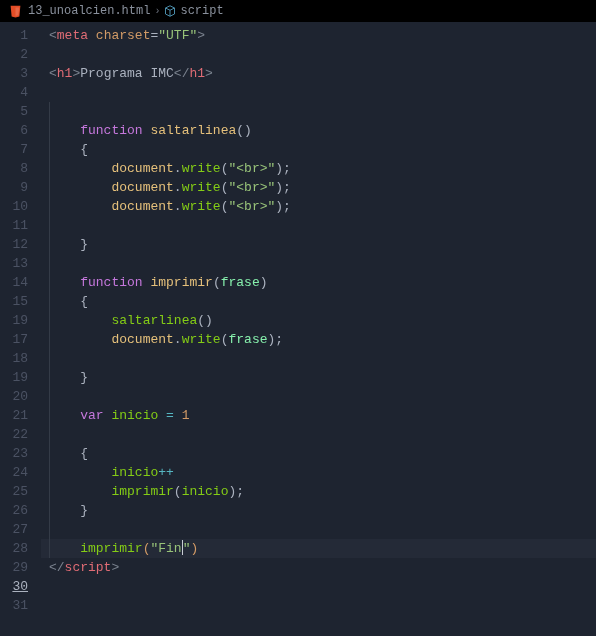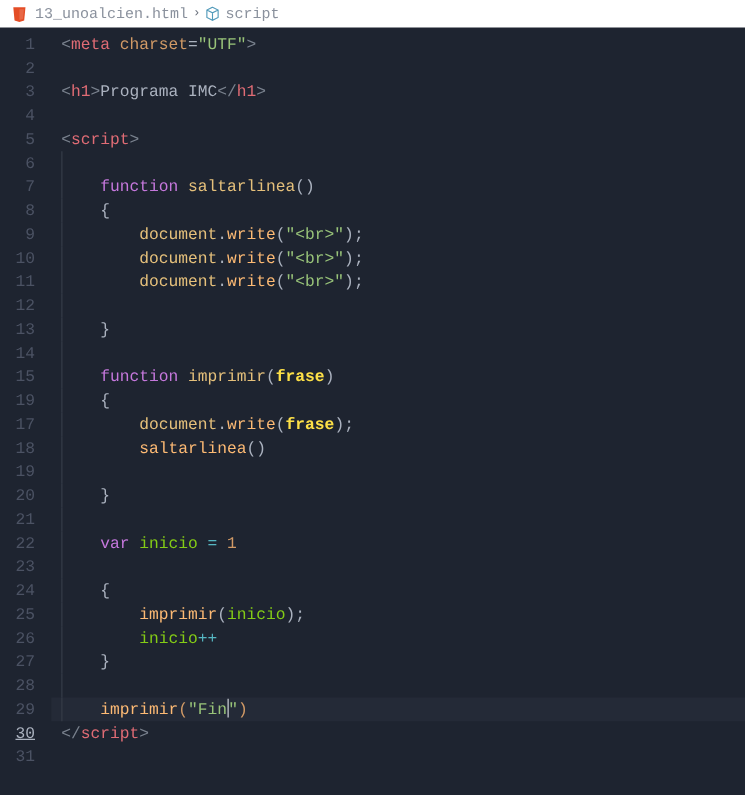--- a/index.html
+++ b/index.html
@@ -10,21 +10,21 @@
     font-size: 13px;
     width: 596px;
     height: 636px;
     overflow: hidden;
   }
   .breadcrumb {
     display: flex;
     align-items: center;
     padding: 4px 8px;
     height: 22px;
-    background: #ffffff;
+    background: #000000;
     color: #8a919d;
     font-size: 12px;
   }
   .breadcrumb .icon-html5 {
     width: 14px; height: 14px;
     margin-right: 6px;
     display: inline-flex;
     align-items: center;
     justify-content: center;
   }
@@ -79,23 +79,23 @@
     bottom: 0;
     width: 0;
     border-left: 1px solid #343b47;
   }
   .tok-punc { color: #abb2bf; }
   .tok-angle { color: #7a828e; }
   .tok-tag { color: #e06c75; }
   .tok-attr { color: #d19a66; }
   .tok-str { color: #98c379; }
   .tok-keyword { color: #c678dd; }
-  .tok-func { color: #fdba74; }
+  .tok-func { color: #84cc16; }
   .tok-funcdef { color: #e5c07b; }
-  .tok-var { color: #fde047; font-weight: bold; }
+  .tok-var { color: #86efac; }
   .tok-obj { color: #e5c07b; }
   .tok-num { color: #d19a66; }
   .tok-op { color: #56b6c2; }
   .tok-plain { color: #84cc16; }
   .tok-text { color: #abb2bf; }
   .cursor {
     display: inline-block;
     width: 1px;
     height: 15px;
     background: #c8ccd4;
@@ -159,40 +159,39 @@
     <div class="ln">29</div>
     <div class="ln active">30</div>
     <div class="ln">31</div>
   </div>
 
   <div class="code">
     <div class="line"><span class="tok-angle">&lt;</span><span class="tok-tag">meta</span><span> </span><span class="tok-attr">charset</span><span class="tok-punc">=</span><span class="tok-str">"UTF"</span><span class="tok-angle">&gt;</span></div>
     <div class="line"></div>
     <div class="line"><span class="tok-angle">&lt;</span><span class="tok-tag">h1</span><span class="tok-angle">&gt;</span><span class="tok-text">Programa IMC</span><span class="tok-angle">&lt;/</span><span class="tok-tag">h1</span><span class="tok-angle">&gt;</span></div>
     <div class="line"></div>
-    <div class="line"><span class="tok-angle">&lt;</span><span class="tok-tag">script</span><span class="tok-angle">&gt;</span></div>
     <div class="line indent-guide"></div>
     <div class="line indent-guide">    <span class="tok-keyword">function</span><span> </span><span class="tok-funcdef">saltarlinea</span><span class="tok-punc">(</span><span class="tok-punc">)</span></div>
     <div class="line indent-guide">    <span class="tok-punc">{</span></div>
     <div class="line indent-guide">        <span class="tok-obj">document</span><span class="tok-punc">.</span><span class="tok-func">write</span><span class="tok-punc">(</span><span class="tok-str">"&lt;br&gt;"</span><span class="tok-punc">)</span><span class="tok-punc">;</span></div>
     <div class="line indent-guide">        <span class="tok-obj">document</span><span class="tok-punc">.</span><span class="tok-func">write</span><span class="tok-punc">(</span><span class="tok-str">"&lt;br&gt;"</span><span class="tok-punc">)</span><span class="tok-punc">;</span></div>
     <div class="line indent-guide">        <span class="tok-obj">document</span><span class="tok-punc">.</span><span class="tok-func">write</span><span class="tok-punc">(</span><span class="tok-str">"&lt;br&gt;"</span><span class="tok-punc">)</span><span class="tok-punc">;</span></div>
     <div class="line indent-guide"></div>
     <div class="line indent-guide">    <span class="tok-punc">}</span></div>
     <div class="line indent-guide"></div>
     <div class="line indent-guide">    <span class="tok-keyword">function</span><span> </span><span class="tok-funcdef">imprimir</span><span class="tok-punc">(</span><span class="tok-var">frase</span><span class="tok-punc">)</span></div>
     <div class="line indent-guide">    <span class="tok-punc">{</span></div>
+    <div class="line indent-guide">        <span class="tok-func">saltarlinea</span><span class="tok-punc">(</span><span class="tok-punc">)</span></div>
     <div class="line indent-guide">        <span class="tok-obj">document</span><span class="tok-punc">.</span><span class="tok-func">write</span><span class="tok-punc">(</span><span class="tok-var">frase</span><span class="tok-punc">)</span><span class="tok-punc">;</span></div>
-    <div class="line indent-guide">        <span class="tok-func">saltarlinea</span><span class="tok-punc">(</span><span class="tok-punc">)</span></div>
     <div class="line indent-guide"></div>
     <div class="line indent-guide">    <span class="tok-punc">}</span></div>
     <div class="line indent-guide"></div>
     <div class="line indent-guide">    <span class="tok-keyword">var</span><span> </span><span class="tok-plain">inicio</span><span class="tok-op"> = </span><span class="tok-num">1</span></div>
     <div class="line indent-guide"></div>
     <div class="line indent-guide">    <span class="tok-punc">{</span></div>
+    <div class="line indent-guide">        <span class="tok-plain">inicio</span><span class="tok-op">++</span></div>
     <div class="line indent-guide">        <span class="tok-func">imprimir</span><span class="tok-punc">(</span><span class="tok-plain">inicio</span><span class="tok-punc">)</span><span class="tok-punc">;</span></div>
-    <div class="line indent-guide">        <span class="tok-plain">inicio</span><span class="tok-op">++</span></div>
     <div class="line indent-guide">    <span class="tok-punc">}</span></div>
     <div class="line indent-guide"></div>
     <div class="line indent-guide current">    <span class="tok-func">imprimir</span><span class="tok-attr">(</span><span class="tok-str">"Fin</span><span class="cursor"></span><span class="tok-str">"</span><span class="tok-attr">)</span></div>
     <div class="line"><span class="tok-angle">&lt;/</span><span class="tok-tag">script</span><span class="tok-angle">&gt;</span></div>
   </div>
 </div>
 
 </body></html>

